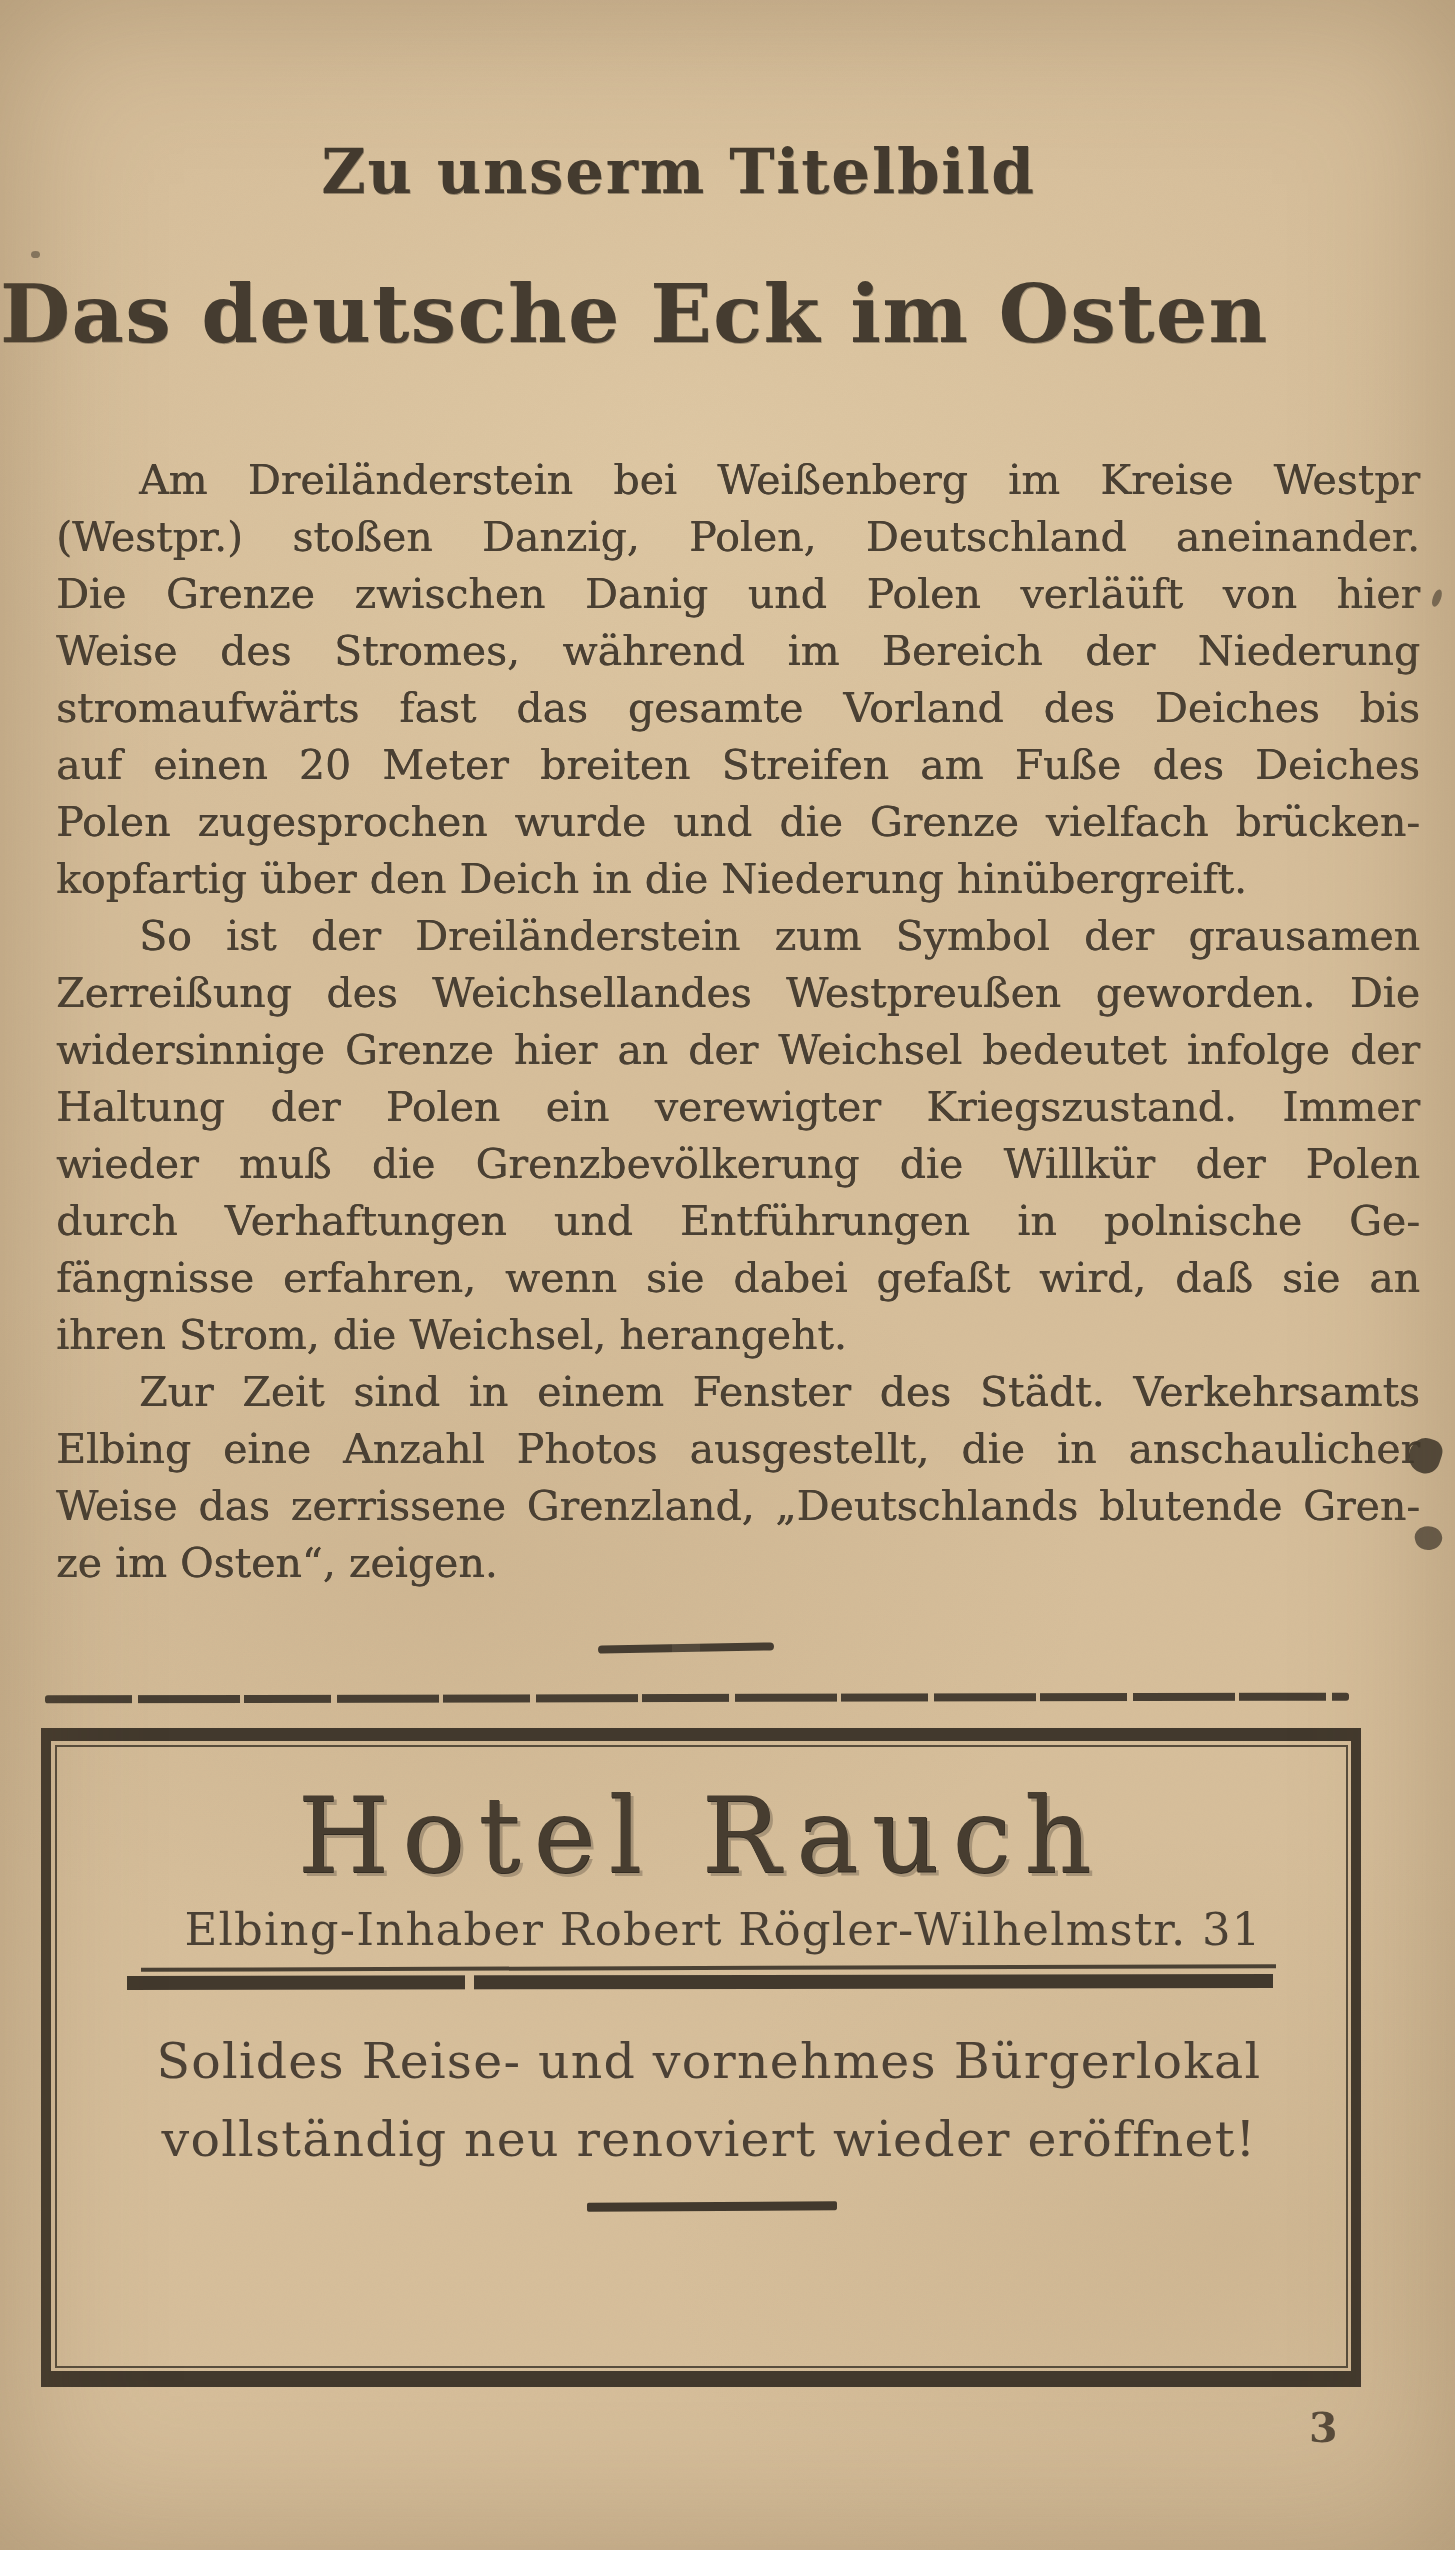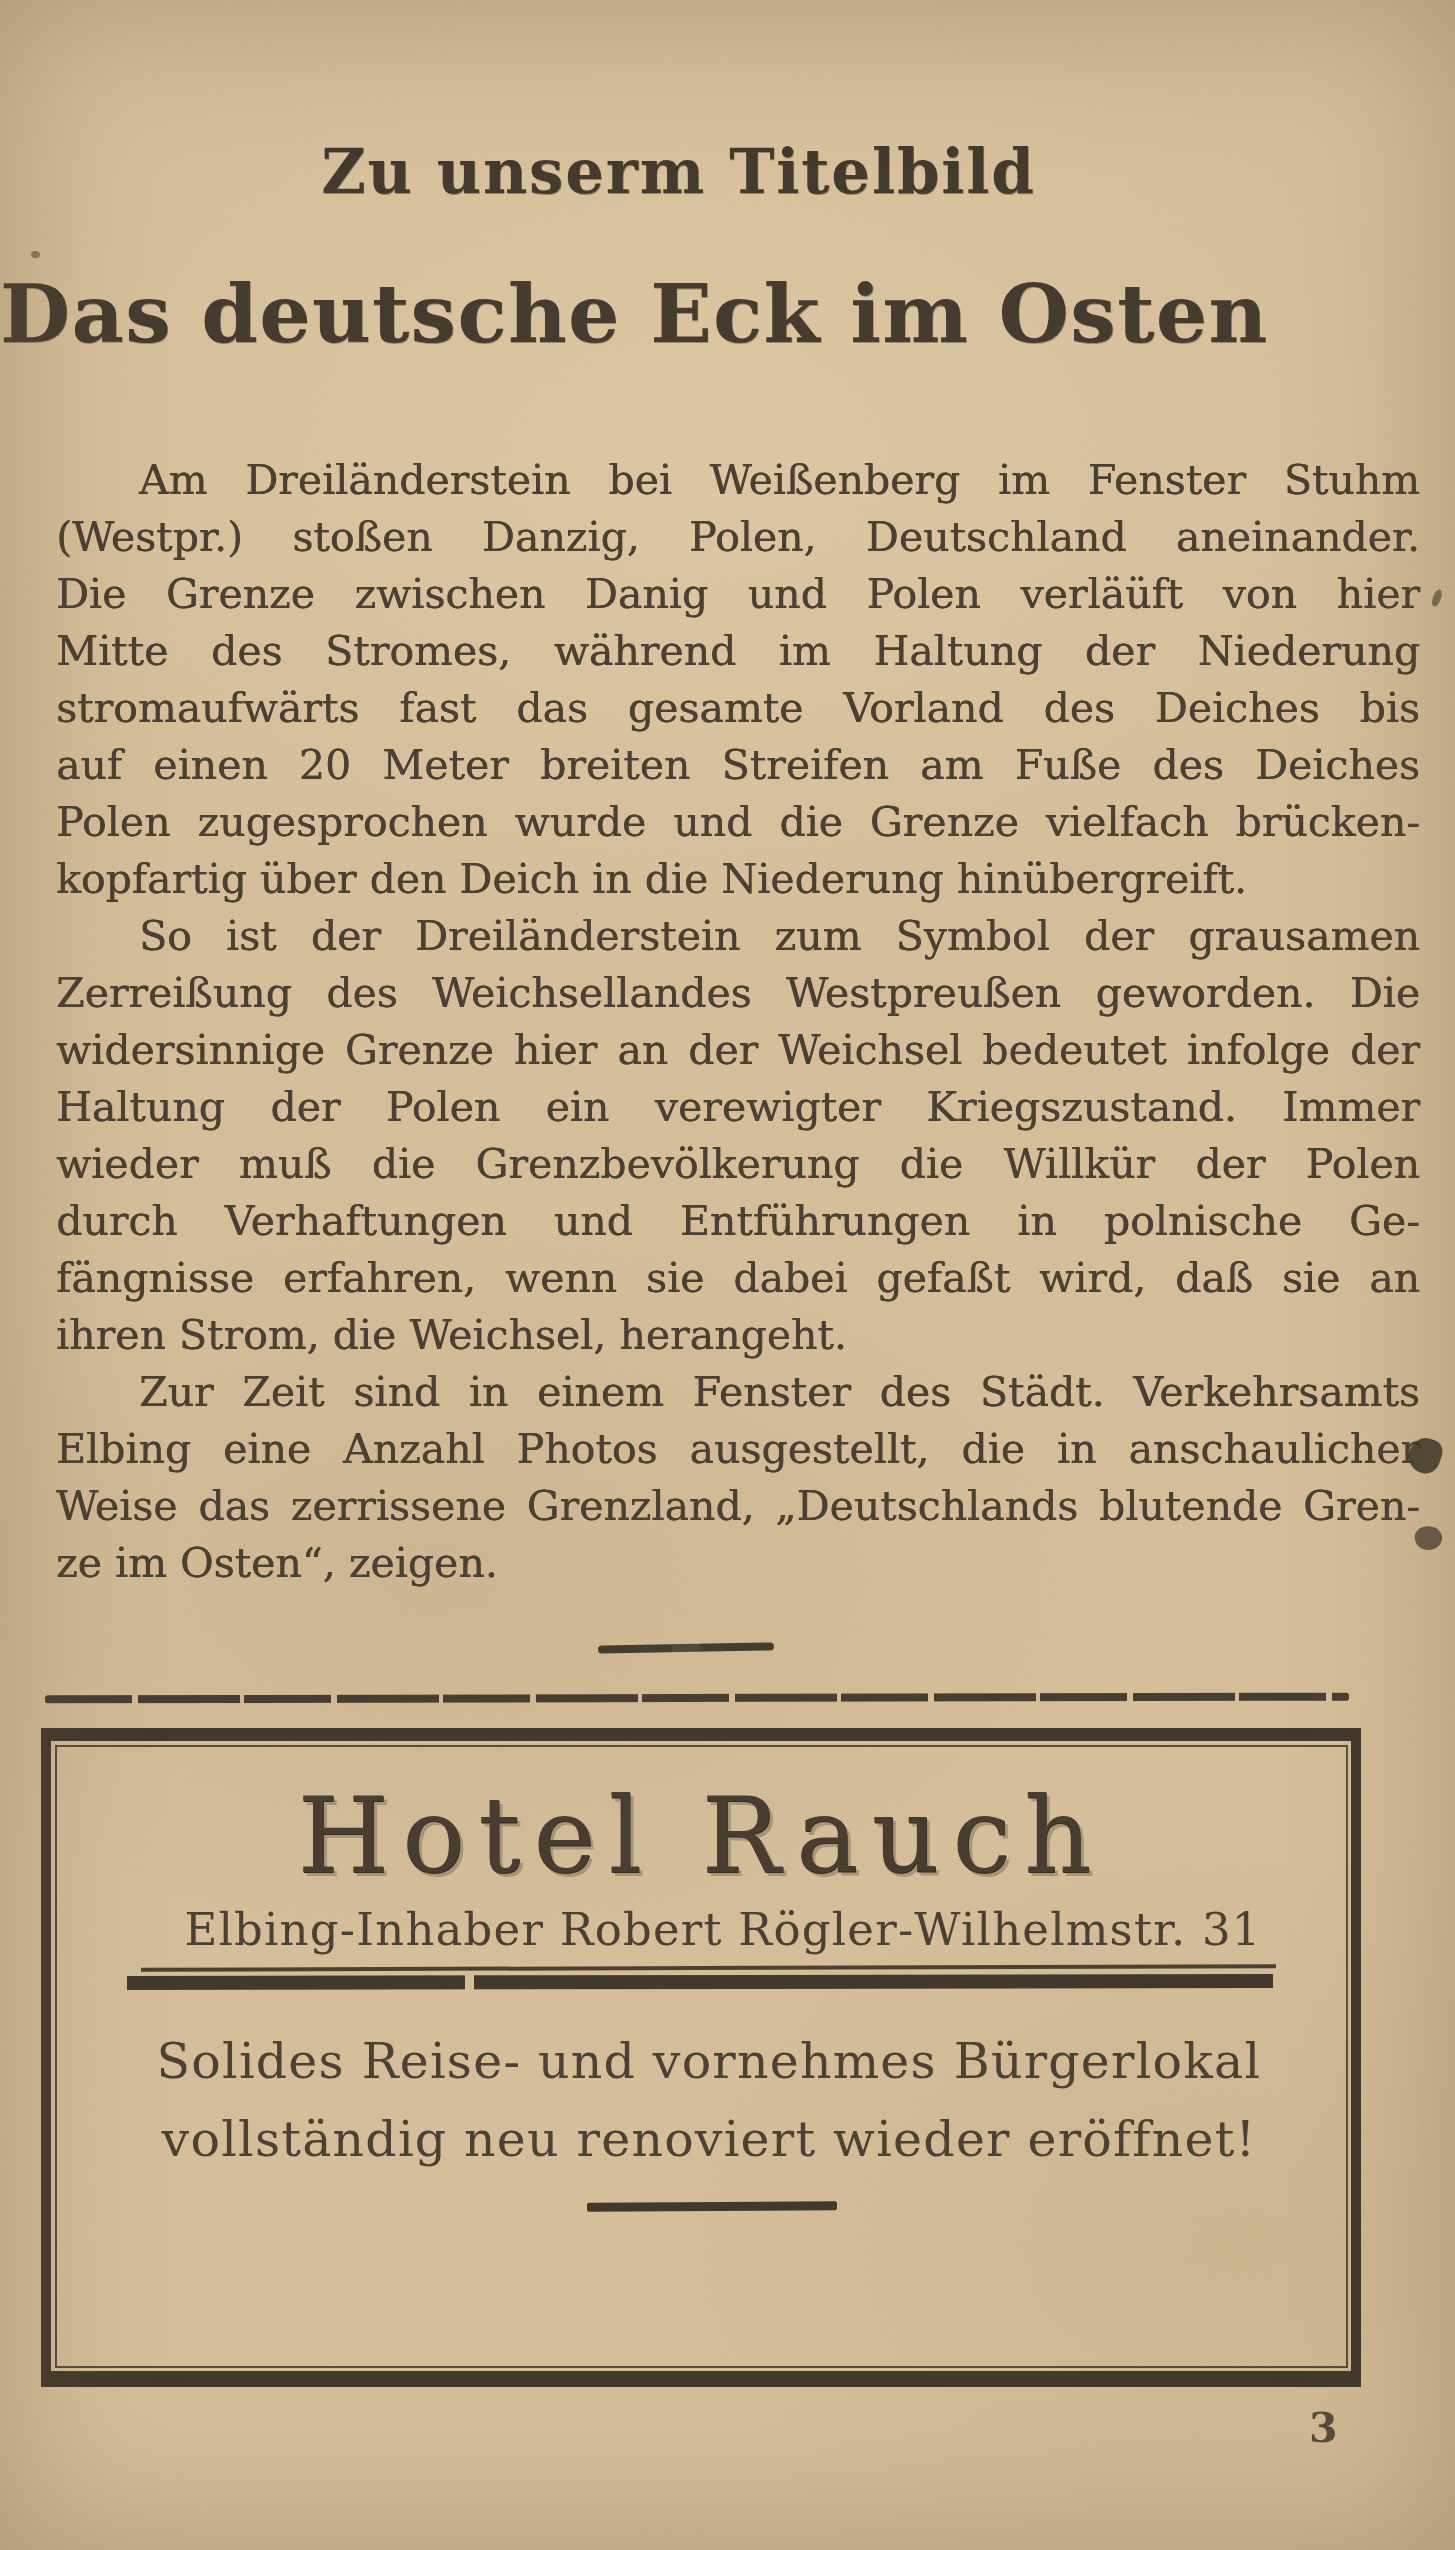--- a/index.html
+++ b/index.html
@@ -108,24 +108,24 @@
       <feTurbulence type="fractalNoise" baseFrequency="0.62" numOctaves="2" seed="7"></feTurbulence>
       <feColorMatrix type="matrix" values="0 0 0 0 0.36  0 0 0 0 0.29  0 0 0 0 0.19  0 0 0 0.10 0"></feColorMatrix>
     </filter>
     <rect width="100%" height="100%" filter="url(#n)"></rect>
   </svg>
 
   <div class="kicker">Zu unserm Titelbild</div>
   <div class="title">Das deutsche Eck im Osten</div>
 
   <div class="article">
-    <div class="a-line in">Am Dreiländerstein bei Weißenberg im Fenster Stuhm</div>
+    <div class="a-line in">Am Dreiländerstein bei Weißenberg im Kreise Westpr</div>
     <div class="a-line">(Westpr.) stoßen Danzig, Polen, Deutschland aneinander.</div>
     <div class="a-line">Die Grenze zwischen Danig und Polen verläüft von hier</div>
-    <div class="a-line">Mitte des Stromes, während im Haltung der Niederung</div>
+    <div class="a-line">Weise des Stromes, während im Bereich der Niederung</div>
     <div class="a-line">stromaufwärts fast das gesamte Vorland des Deiches bis</div>
     <div class="a-line">auf einen 20 Meter breiten Streifen am Fuße des Deiches</div>
     <div class="a-line">Polen zugesprochen wurde und die Grenze vielfach brücken-</div>
     <div class="a-line pe">kopfartig über den Deich in die Niederung hinübergreift.</div>
     <div class="a-line in">So ist der Dreiländerstein zum Symbol der grausamen</div>
     <div class="a-line">Zerreißung des Weichsellandes Westpreußen geworden. Die</div>
     <div class="a-line">widersinnige Grenze hier an der Weichsel bedeutet infolge der</div>
     <div class="a-line">Haltung der Polen ein verewigter Kriegszustand. Immer</div>
     <div class="a-line">wieder muß die Grenzbevölkerung die Willkür der Polen</div>
     <div class="a-line">durch Verhaftungen und Entführungen in polnische Ge-</div>

